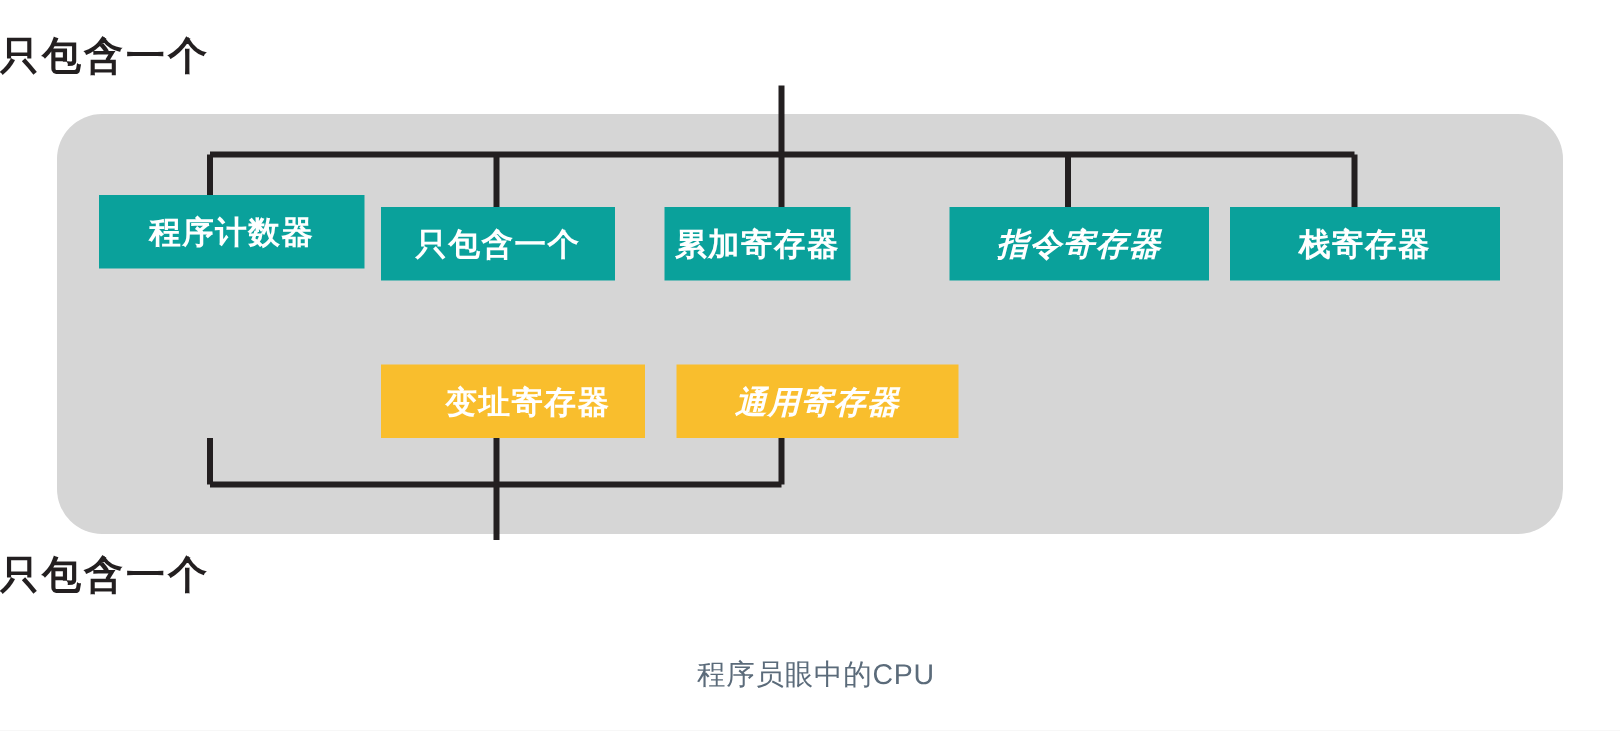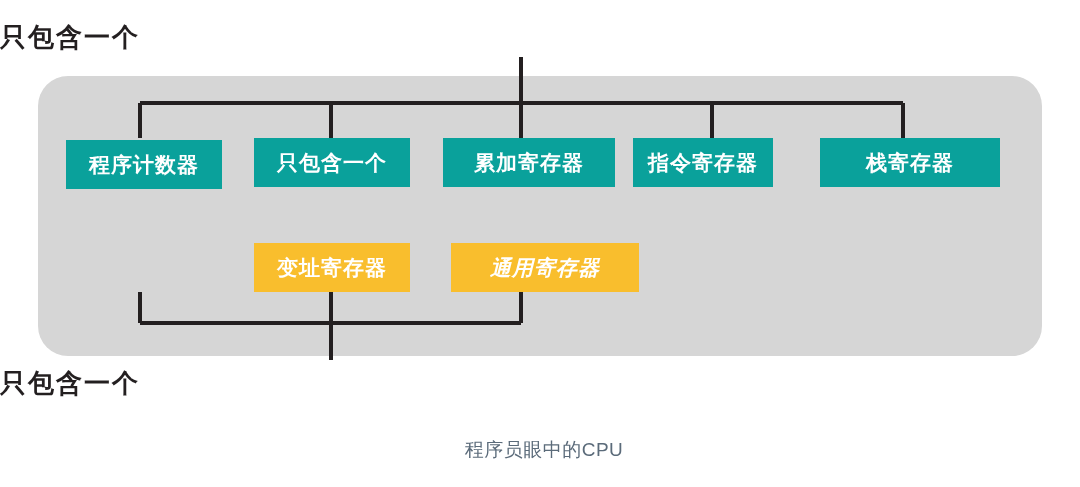--- a/index.html
+++ b/index.html
@@ -51,29 +51,29 @@
     color: #ffffff;
     font-size: 21px;
     font-weight: bold;
     letter-spacing: 1px;
     white-space: nowrap;
   }
   .box.teal   { background: #0aa19b; }
   .box.yellow { background: #f9be2d; }
 
   
-  .r1 { left: 66px;  top: 140px; width: 156px; }
+  .r1 { left: 66px;  top: 130px; width: 177px; }
   .r2 { left: 254px; top: 138px; width: 156px; }
-  .r3 { left: 443px; top: 138px; width: 172px; }
-  .r4 { left: 633px; top: 138px; width: 140px; }
+  .r3 { left: 443px; top: 138px; width: 124px; }
+  .r4 { left: 633px; top: 138px; width: 173px; font-style: italic; }
   .r5 { left: 820px; top: 138px; width: 180px; text-align: center; }
 
   
   .y1 { left: 66px;  top: 243px; width: 156px; }
-  .y2 { left: 254px; top: 243px; width: 156px; }
+  .y2 { left: 254px; top: 243px; width: 156px; padding-left: 20px; }
   .y3 { left: 451px; top: 243px; width: 188px; font-style: italic; }
 
   
   .annotation {
     position: absolute;
     color: #231f20;
     font-size: 26px;
     font-weight: bold;
     letter-spacing: 2px;
     white-space: nowrap;

